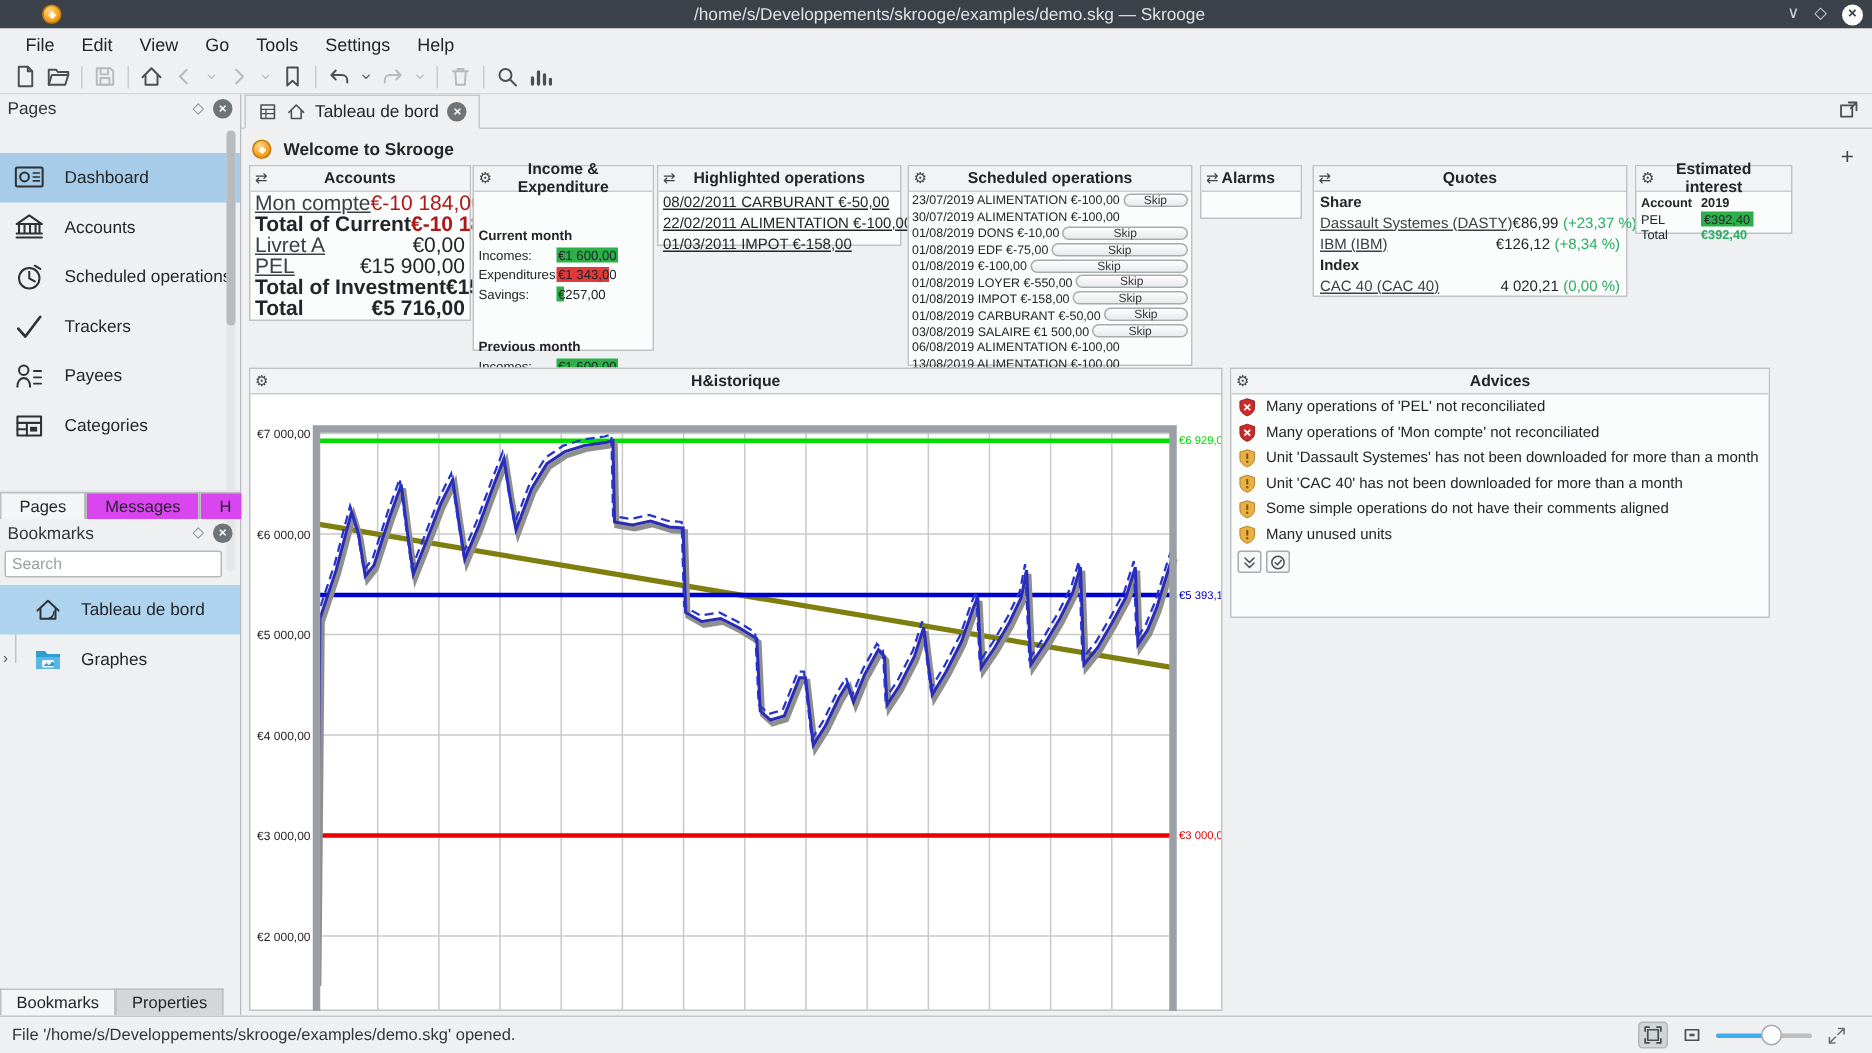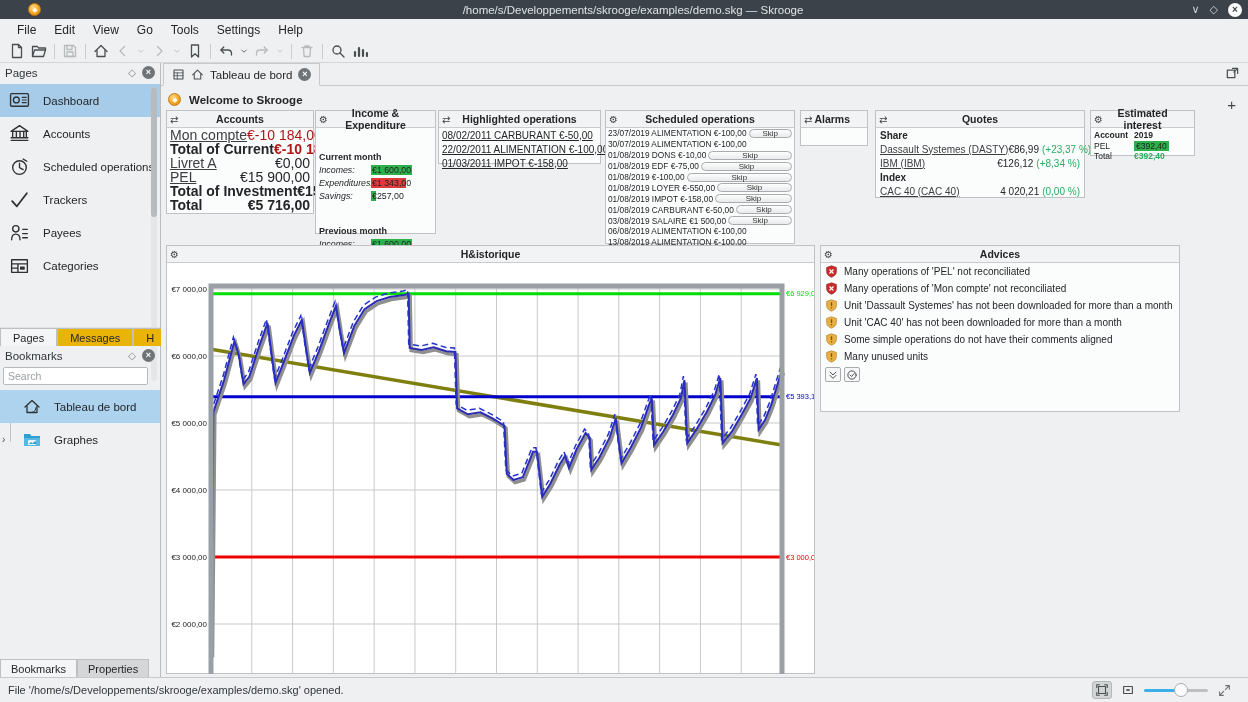--- a/index.html
+++ b/index.html
@@ -24,28 +24,28 @@
   .tbtn { width:22px; height:20px; display:flex; align-items:center; justify-content:center; }
   .tbtn.narrow { width:14px; }
   .tsep { width:1px; height:15px; background:#c9cdce; margin:0 4px; }
 
   
   .leftdock { position:absolute; left:0; top:63px; width:161px; height:614px; background:#eff0f1; border-right:1px solid #b9bdbf; }
   .panel-header { height:19px; display:flex; align-items:center; padding:0 5px; font-size:11.5px; color:#31363b; }
   .panel-header .ph-title { flex:1; }
   .ph-float { color:#7f8688; font-size:10px; margin-right:6px; }
   .ph-close { width:13px; height:13px; border-radius:50%; background:#6e7477; color:#fff; font-size:9px; line-height:12px; text-align:center; font-weight:bold; }
-  .pages-list { position:absolute; left:0; top:21px; width:160px; }
+  .pages-list { position:absolute; left:0; top:39px; width:160px; }
   .side-item { height:33px; display:flex; align-items:center; gap:13px; padding-left:9px; font-size:11.5px; color:#232629; }
   .side-item.selected { background:#a7cce9; }
   .side-scroll { position:absolute; right:3px; top:24px; width:6px; height:294px; border-radius:3px; background:#e4e6e7; }
   .side-scroll .thumb { position:absolute; top:0; left:0; width:6px; height:130px; border-radius:3px; background:#b7bbbd; }
 
   .docktabs { position:absolute; left:0; top:264px; width:160px; height:19px; display:flex; align-items:flex-end; background:#e0e2e3; }
-  .dtab { height:18px; padding:0 12px; font-size:11px; display:flex; align-items:center; background:#eab308; border:1px solid #bcc0c2; border-bottom:none; }
+  .dtab { height:18px; padding:0 12px; font-size:11px; display:flex; align-items:center; background:#d946ef; border:1px solid #bcc0c2; border-bottom:none; }
   .dtab.active { background:#f4f5f6; }
   .dtab-arrows { margin-left:auto; font-size:10px; color:#6e7477; padding-right:3px; letter-spacing:3px; }
 
   .bookmarks-panel { position:absolute; left:0; top:283px; width:160px; }
   .search-row { display:flex; align-items:center; gap:16px; padding:2px 3px; }
   .search-input { flex:1; height:18px; border:1px solid #b6babc; border-radius:2px; background:#fff; font-size:10.5px; padding:0 4px; color:#232629; font-family:"Liberation Sans",sans-serif; }
   .search-input::placeholder { color:#9aa0a3; }
   .bm-tree { position:relative; margin-top:3px; }
   .tree-line { position:absolute; left:10px; top:0; bottom:14px; width:1px; background:#c0c4c6; }
   .bm-row { height:33px; display:flex; align-items:center; gap:12px; padding-left:22px; position:relative; font-size:11.5px; }
@@ -82,21 +82,21 @@
   .w-title { flex:1; text-align:center; font-weight:bold; font-size:10.5px; color:#232629; margin-right:14px; }
   .w-body { position:relative; }
 
   .acc-row { display:flex; justify-content:space-between; height:14px; align-items:center; padding:0 3px; font-size:14px; white-space:nowrap; }
   .acc-row .lbl.link { text-decoration:underline; color:#3c4043; }
   .acc-row .lbl.bold, .acc-row .val.bold { font-weight:bold; }
   .acc-row .val.red { color:#b01818; }
 
   .inc-row { display:flex; align-items:center; height:13px; padding:0 3px; font-size:8.8px; white-space:nowrap; }
   .inc-head { font-weight:bold; font-size:9px;margin-top:22px; }
-  .inc-lbl { width:52px;font-style:italic; }
+  .inc-lbl { width:52px; }
   .amt { position:relative; display:inline-block; }
   .amt .bar { position:absolute; left:0; top:0; bottom:0; }
   .amt .txt { position:relative; padding:0 1px; }
 
   .hl-row { height:14px; display:flex; align-items:center; padding:0 3px; font-size:10px; text-decoration:underline; white-space:nowrap; }
 
   .sch-row { height:10.9px; display:flex; align-items:center; padding:0 2px; font-size:8.3px; white-space:nowrap; }
   .skip-btn { margin-left:2px; flex:1; height:9px; border:1px solid #a8acae; border-radius:5px; background:linear-gradient(#fdfdfd,#e8eaeb); font-size:8px; line-height:8px; text-align:center; color:#333; }
 
   .quote-group { font-weight:bold; font-size:10px; padding:0 4px; height:14px; display:flex; align-items:center; }

